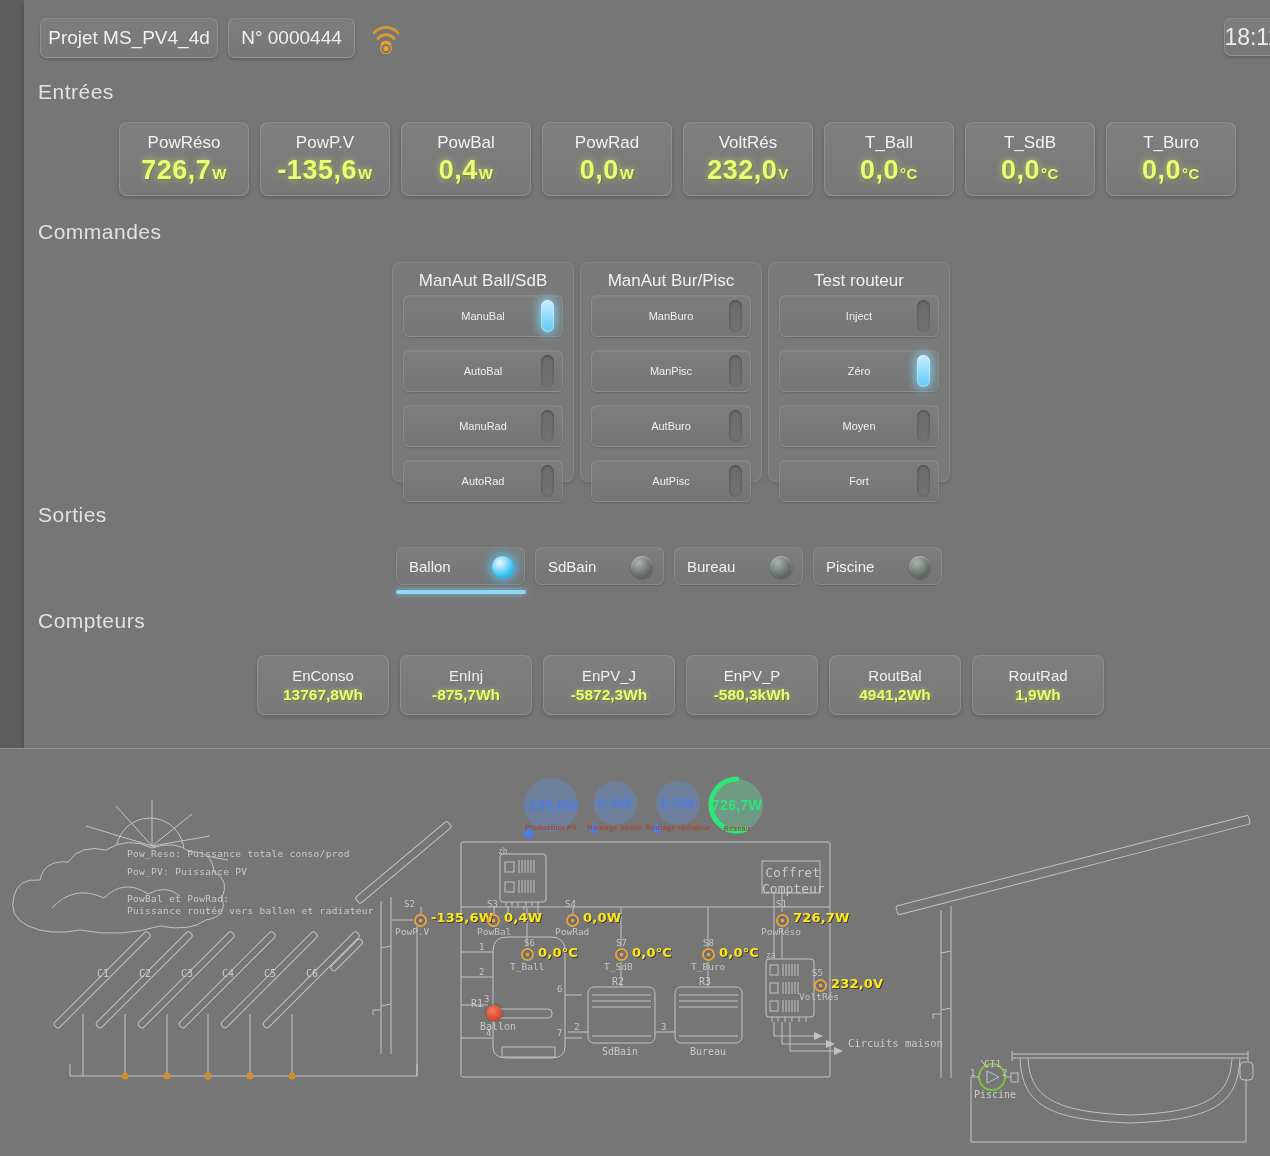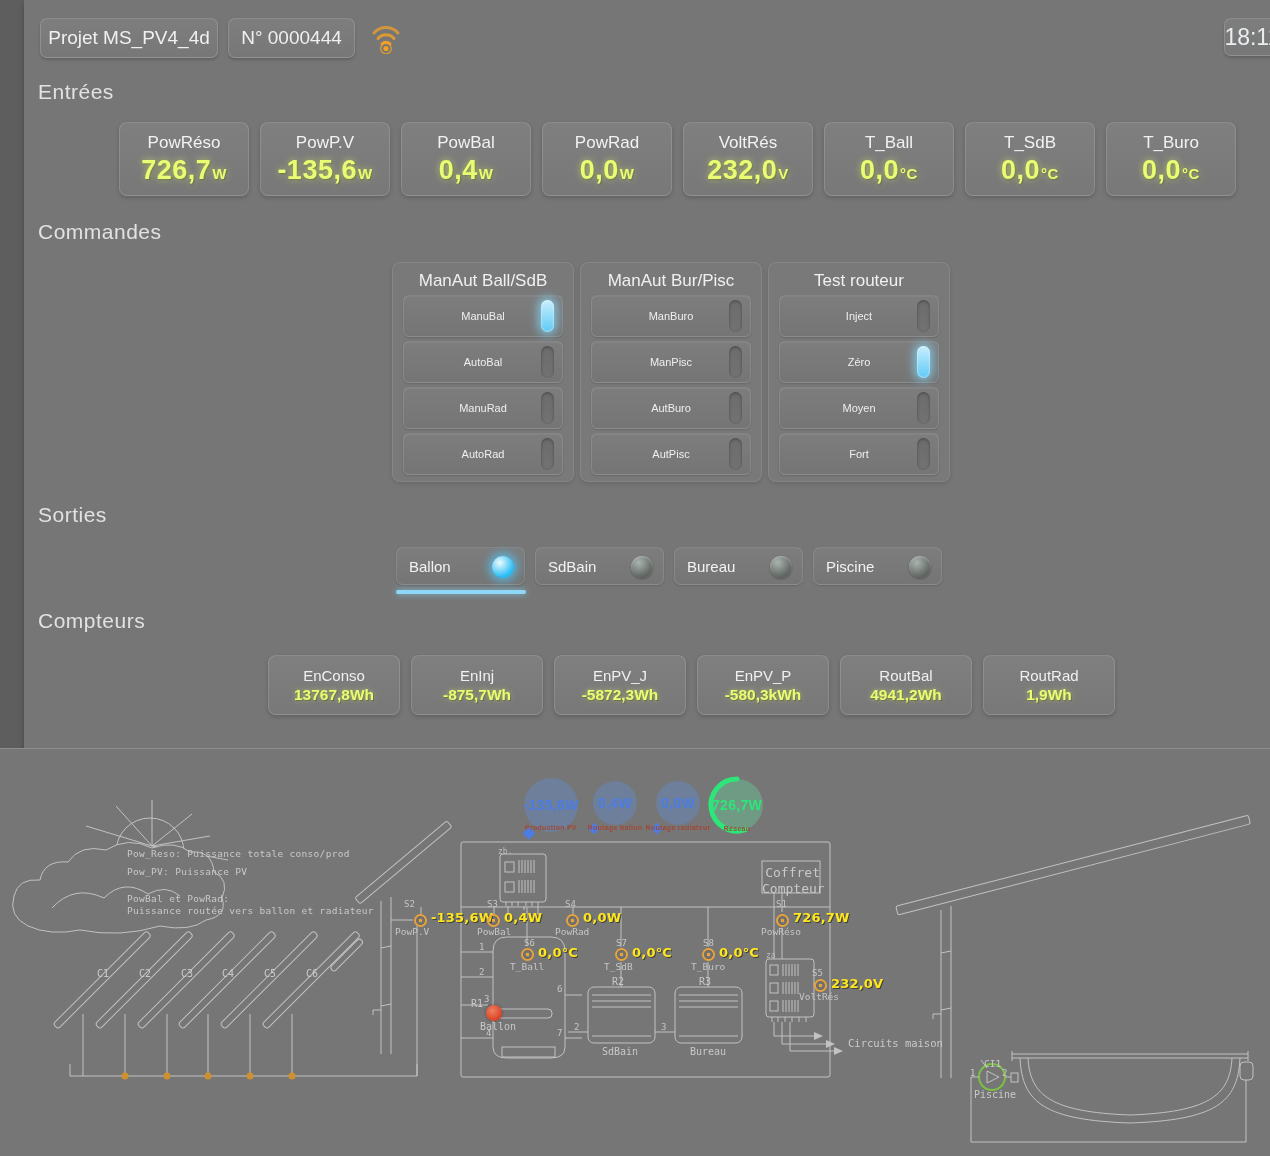--- a/index.html
+++ b/index.html
@@ -15,21 +15,21 @@
   .tile{width:128px;height:72px;border:1px solid rgba(255,255,255,.14);border-radius:8px;
         background:linear-gradient(180deg,#7f7f7f,#787878);box-shadow:0 2px 4px rgba(0,0,0,.18);
         display:flex;flex-direction:column;align-items:center;justify-content:center;}
   .tile .lbl{color:#f2f2f2;font-size:17px;margin-bottom:2px;}
   .tile .val{color:#eafc74;font-size:27px;font-weight:bold;letter-spacing:.5px;
              text-shadow:0 0 7px rgba(225,250,95,.65),1px 1px 2px rgba(40,45,0,.4);}
   .tile .unit{font-size:15px;font-weight:bold;margin-left:1px;}
   .cmd-panel{position:absolute;width:180px;height:218px;border:1px solid rgba(255,255,255,.10);
              border-radius:8px;background:#797979;box-shadow:0 2px 4px rgba(0,0,0,.12);}
   .cmd-title{position:absolute;top:8px;left:0;width:100%;text-align:center;color:#f0f0f0;font-size:17px;}
-  .cmd-rows{position:absolute;top:32px;left:10px;width:160px;display:flex;flex-direction:column;gap:4px;}
+  .cmd-rows{position:absolute;top:32px;left:10px;width:160px;display:flex;flex-direction:column;gap:13px;}
   .cmd-row{position:relative;height:40px;border-radius:6px;border:1px solid rgba(255,255,255,.12);
            background:linear-gradient(180deg,#7d7d7d,#757575);
            box-shadow:inset 0 1px 0 rgba(255,255,255,.06),0 1px 2px rgba(0,0,0,.15);
            display:flex;align-items:center;justify-content:center;color:#efefef;font-size:11px;}
   .pill{position:absolute;right:8px;top:50%;transform:translateY(-50%);width:13px;height:32px;border-radius:7px;
         background:linear-gradient(180deg,#6c6c6c,#727272);box-shadow:inset 0 1px 3px rgba(0,0,0,.35);}
   .pill.on{background:linear-gradient(180deg,#c9eefd,#5ecaf6);
         box-shadow:0 0 10px 3px rgba(130,215,250,.75),inset 0 0 2px #fff;}
   .out-btn{position:relative;width:129px;height:38px;border-radius:7px;border:1px solid rgba(255,255,255,.12);
            background:linear-gradient(180deg,#7d7d7d,#757575);box-shadow:0 1px 2px rgba(0,0,0,.15);
@@ -201,21 +201,21 @@
       </div>
     <div class="out-btn">
         <span>Piscine</span>
         <span class="led"></span>
       </div>
   </div>
   <div class="underline"></div>
 
   <div class="heading" style="top:609px">Compteurs</div>
 
-  <div class="row" style="left:244px;top:655px;">
+  <div class="row" style="left:233px;top:655px;">
     <div class="ctile">
         <span class="lbl">EnConso</span>
         <span class="val">13767,8Wh</span>
       </div>
     <div class="ctile">
         <span class="lbl">EnInj</span>
         <span class="val">-875,7Wh</span>
       </div>
     <div class="ctile">
         <span class="lbl">EnPV_J</span>

